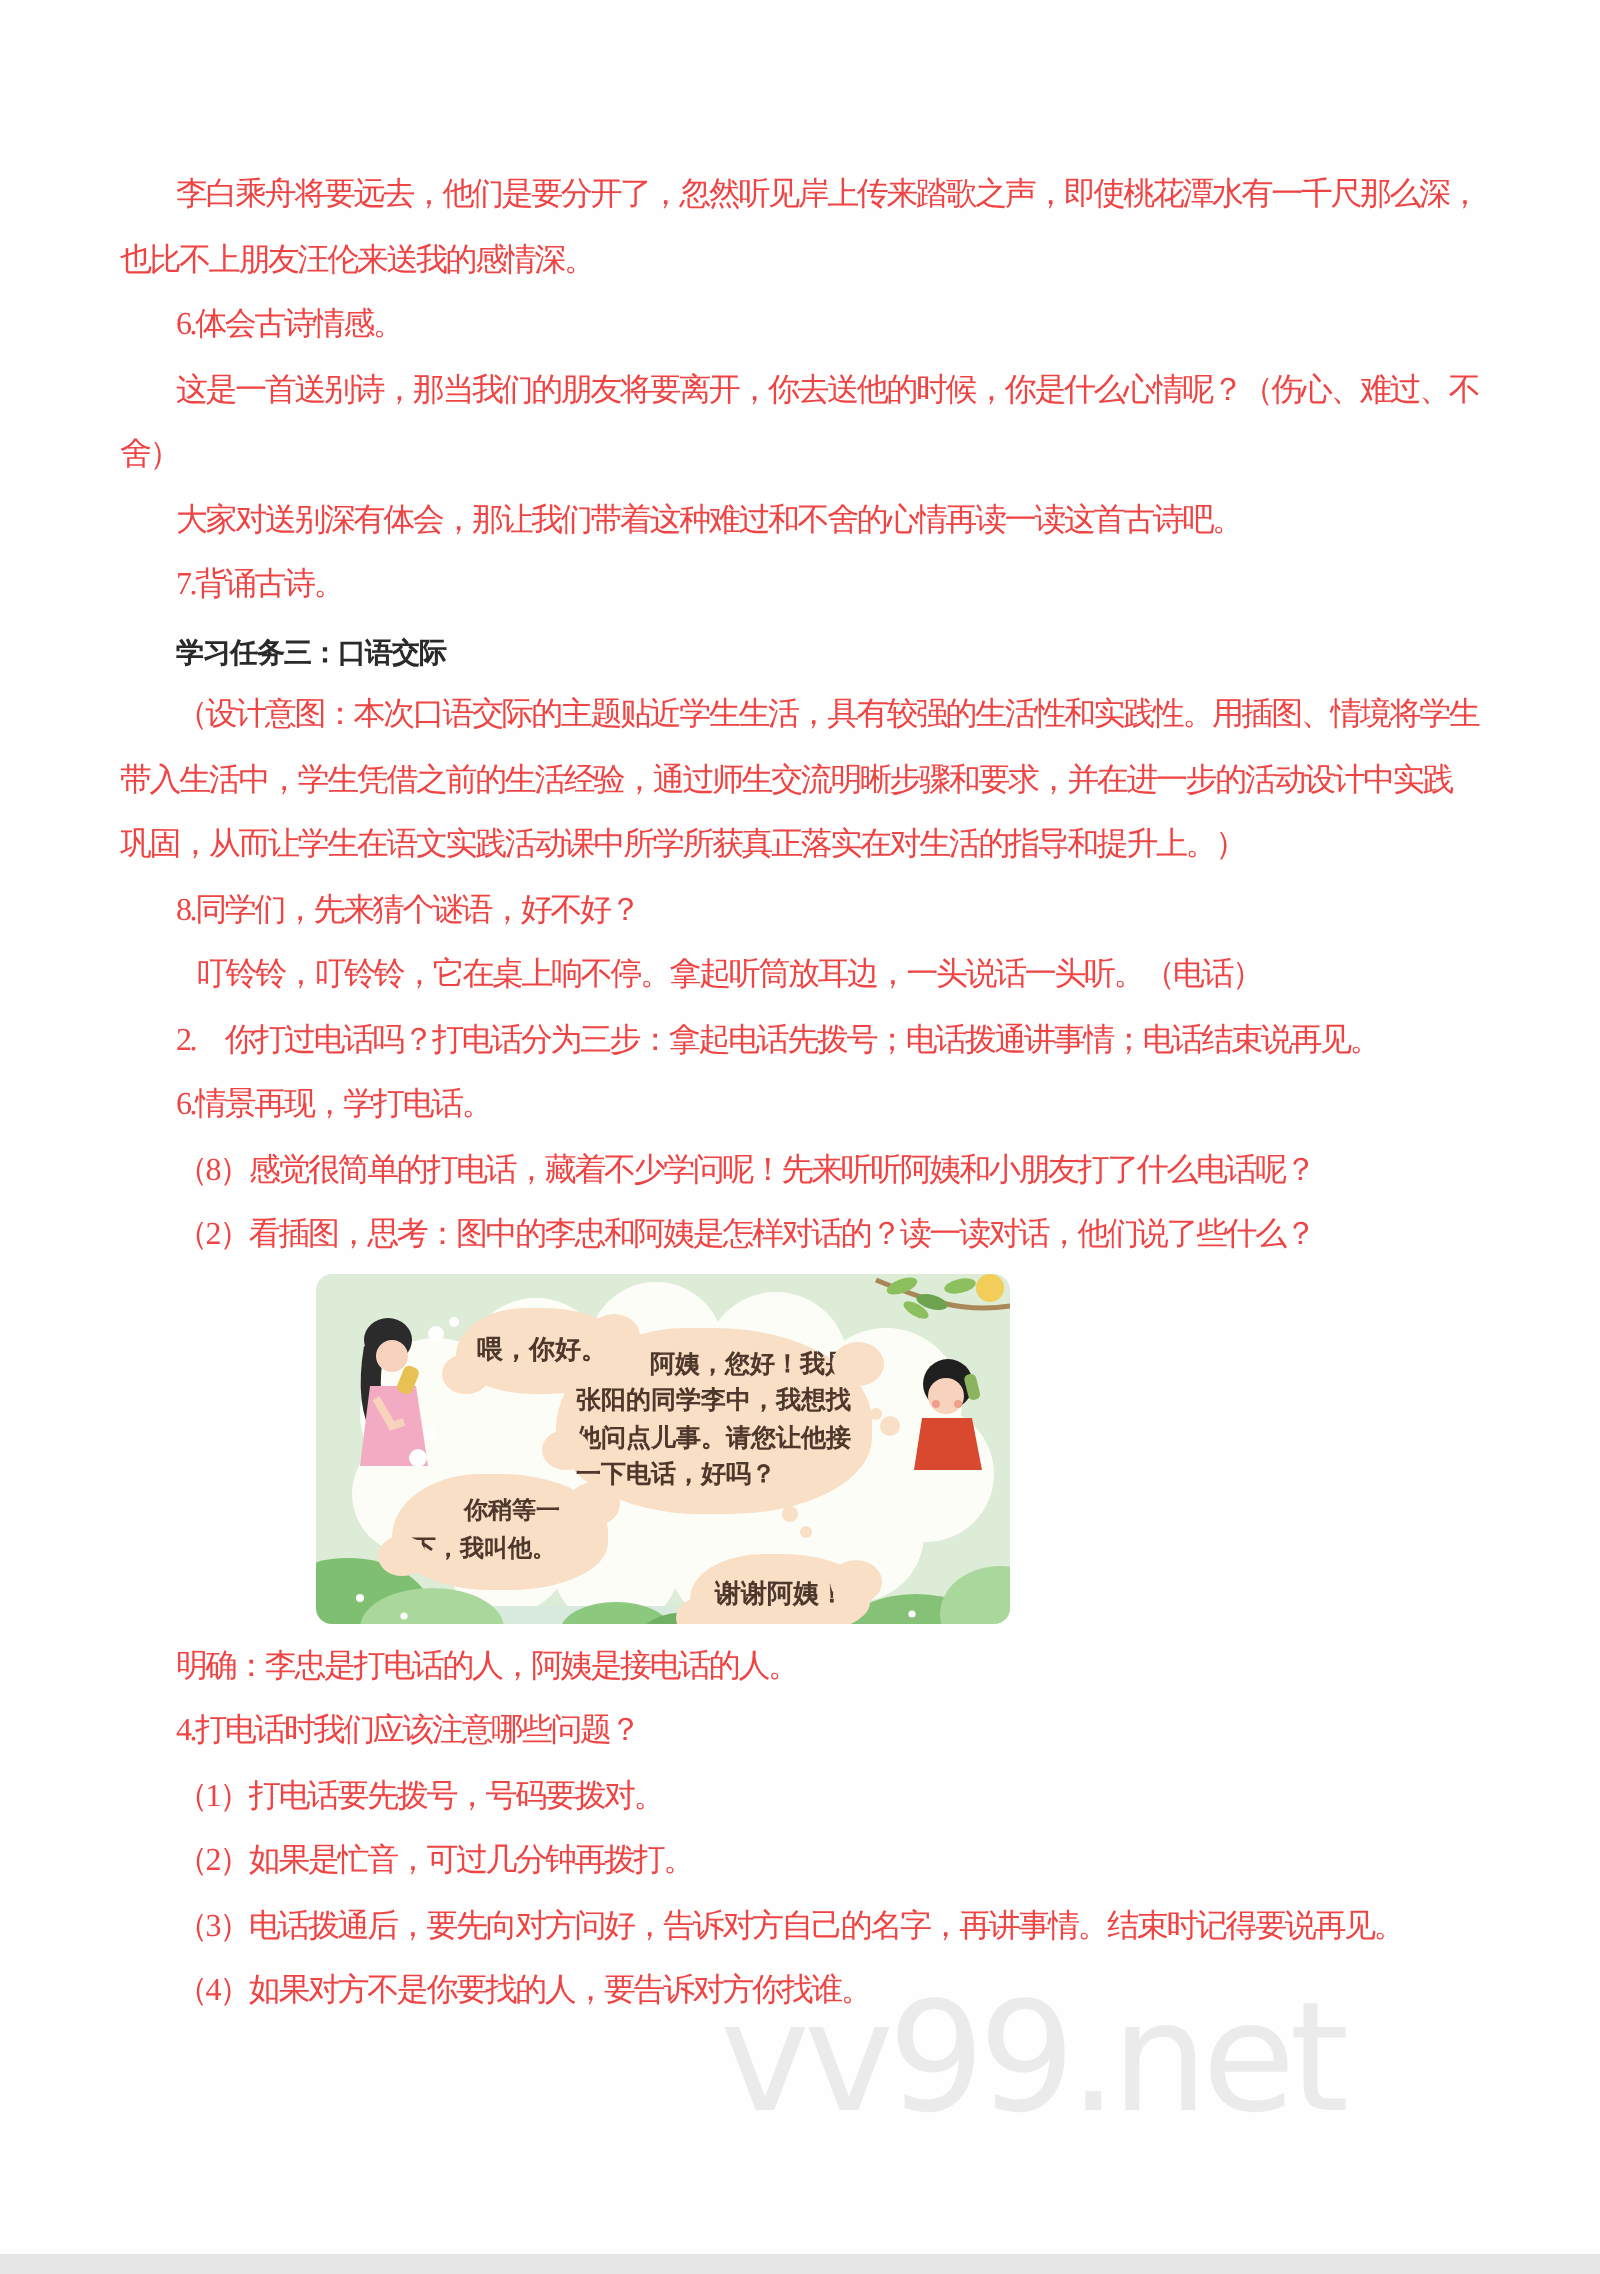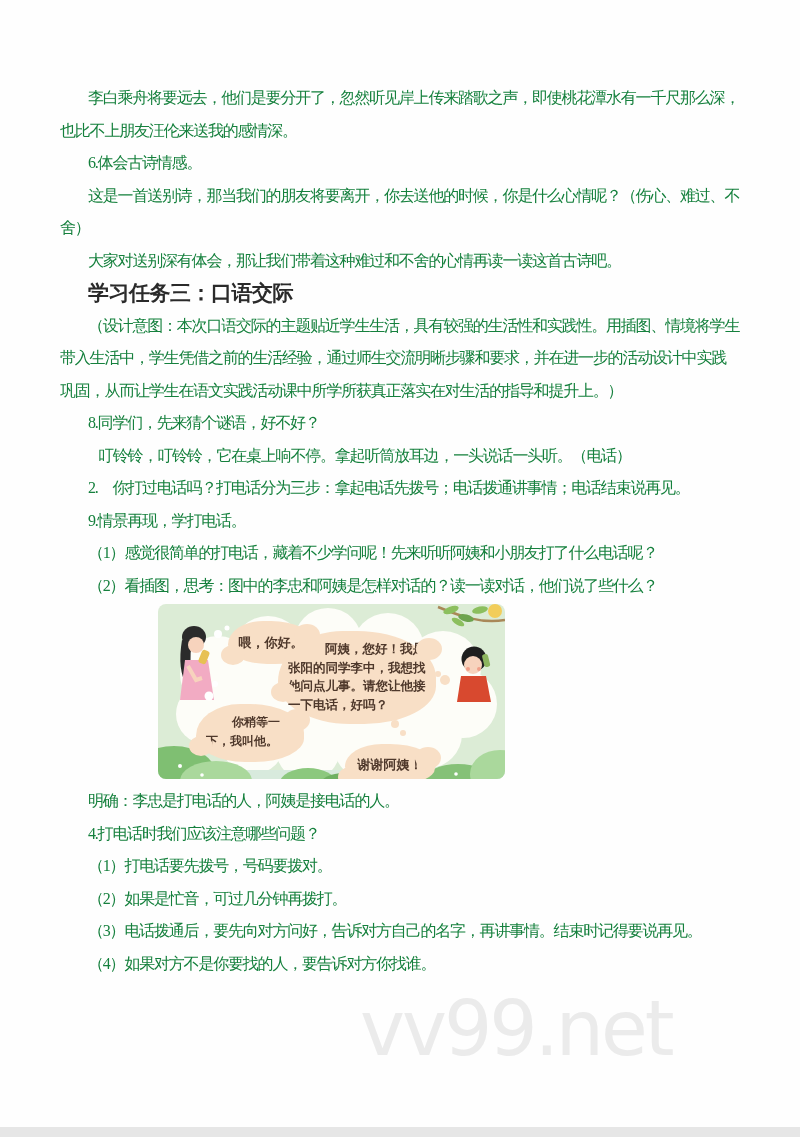--- a/index.html
+++ b/index.html
@@ -15,25 +15,25 @@
     font-family:"DejaVu Sans","Liberation Sans",sans-serif;
     font-weight:normal;font-size:76px;letter-spacing:-3px;
     color:#ebebeb;user-select:none;
   }
   .content{
     position:absolute;left:60px;top:0;width:680px;z-index:1;
     padding-top:82px;
   }
   .para{
     font-size:16px;line-height:32.5px;letter-spacing:-1.2px;
-    color:#15803d;text-indent:28px;margin:0;
+    color:#ef4444;text-indent:28px;margin:0;
   }
   .para.heading{
     font-family:"Liberation Sans","DejaVu Sans",sans-serif;
-    font-weight:bold;font-size:21px;color:#2a2a2a;letter-spacing:-0.5px;
+    font-weight:bold;font-size:14px;color:#2a2a2a;letter-spacing:-0.5px;
   }
   .para.riddle{text-indent:38px;}
   .illustration{
     position:relative;
     margin:2px 0 6px 98px;
     width:347px;height:175px;
     background:#dcecd6;
     border-radius:8px;
     overflow:hidden;
   }
@@ -66,27 +66,28 @@
 <body>
 
 <div class="watermark">vv99.net</div>
 
 <div class="content">
   <div id="doc-top">
       <div class="para body">李白乘舟将要远去，他们是要分开了，忽然听见岸上传来踏歌之声，即使桃花潭水有一千尺那么深，也比不上朋友汪伦来送我的感情深。</div>
       <div class="para body">6.体会古诗情感。</div>
       <div class="para body">这是一首送别诗，那当我们的朋友将要离开，你去送他的时候，你是什么心情呢？（伤心、难过、不舍）</div>
       <div class="para body">大家对送别深有体会，那让我们带着这种难过和不舍的心情再读一读这首古诗吧。</div>
+      <div class="para body">7.背诵古诗。</div>
       <div class="para heading">学习任务三：口语交际</div>
       <div class="para body">（设计意图：本次口语交际的主题贴近学生生活，具有较强的生活性和实践性。用插图、情境将学生带入生活中，学生凭借之前的生活经验，通过师生交流明晰步骤和要求，并在进一步的活动设计中实践巩固，从而让学生在语文实践活动课中所学所获真正落实在对生活的指导和提升上。）</div>
       <div class="para body">8.同学们，先来猜个谜语，好不好？</div>
       <div class="para riddle">叮铃铃，叮铃铃，它在桌上响不停。拿起听筒放耳边，一头说话一头听。（电话）</div>
       <div class="para body">2.　你打过电话吗？打电话分为三步：拿起电话先拨号；电话拨通讲事情；电话结束说再见。</div>
-      <div class="para body">9.情景再现，学打电话。</div>
-      <div class="para body">（1）感觉很简单的打电话，藏着不少学问呢！先来听听阿姨和小朋友打了什么电话呢？</div>
+      <div class="para body">6.情景再现，学打电话。</div>
+      <div class="para body">（8）感觉很简单的打电话，藏着不少学问呢！先来听听阿姨和小朋友打了什么电话呢？</div>
       <div class="para body">（2）看插图，思考：图中的李忠和阿姨是怎样对话的？读一读对话，他们说了些什么？</div>
     </div>
 
   <div class="illustration">
     <svg width="347" height="175" viewBox="0 0 347 175">
 
       <g fill="#fdfdf8">
         <circle cx="60" cy="70" r="38"></circle>
           <circle cx="110" cy="48" r="36"></circle>
         <circle cx="170" cy="38" r="34"></circle>

